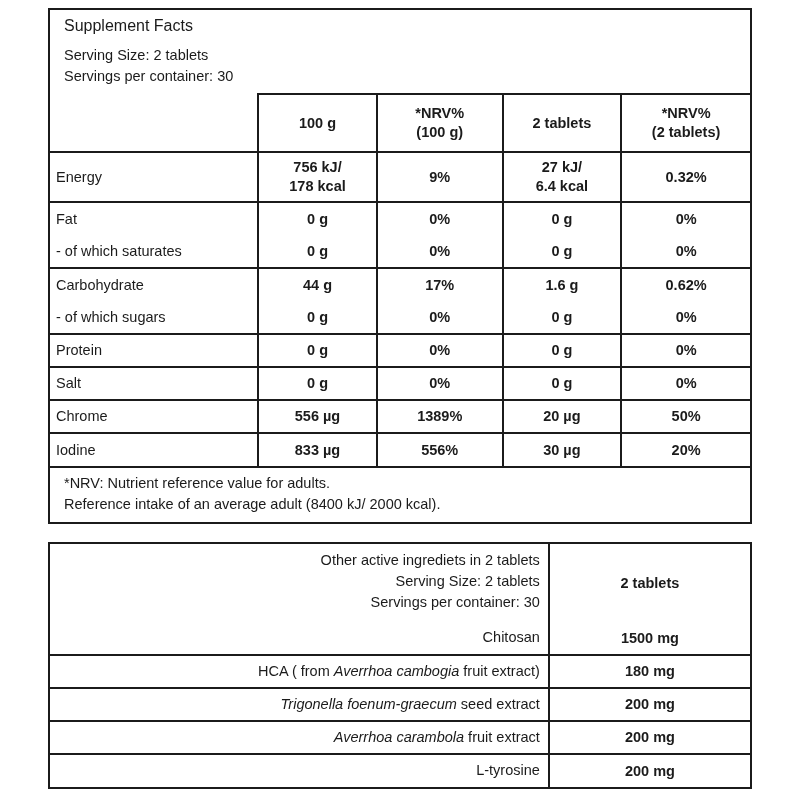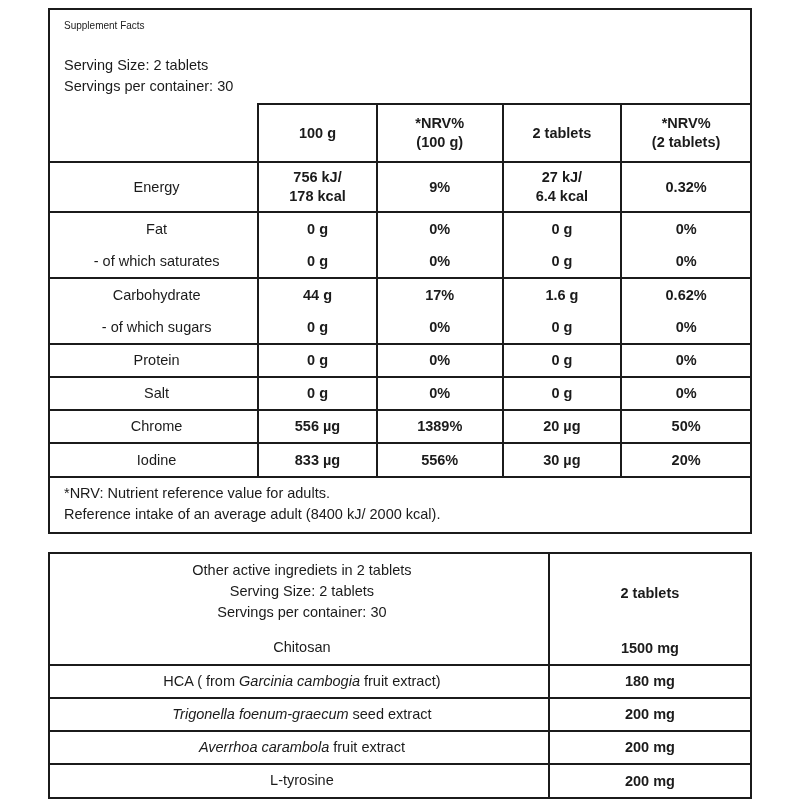--- a/index.html
+++ b/index.html
@@ -21,23 +21,23 @@
 
   
   .panel {
     border: 2px solid #1b1b1b;
     background: #fff;
   }
   .panel-head {
     padding: 6px 10px 6px 14px;
   }
   .panel-head .title {
-    font-size: 10px;
+    font-size: 16px;
     line-height: 20px;
-    margin-bottom: 19px;
+    margin-bottom: 9px;
   }
   .panel-head .sub {
     font-size: 14.5px;
     line-height: 21px;
   }
 
   table.facts {
     width: 100%;
     border-collapse: collapse;
     table-layout: fixed;
@@ -67,21 +67,21 @@
   }
   table.facts thead th.blank { border-top: none; }
 
   table.facts tbody td {
     height: 33px;
     text-align: center;
     line-height: 19px;
     font-weight: bold;
   }
   table.facts tbody td.name {
-    text-align: center;
+    text-align: left;
     padding-left: 6px;
     font-weight: normal;
   }
   table.facts tbody tr.tall td { height: 50px; }
 
   .two-line { display: block; }
   .two-line span { display: block; }
 
   .panel-foot {
     border-top: 2px solid #1b1b1b;
@@ -104,21 +104,21 @@
     border-top: 2px solid #1b1b1b;
     border-right: 2px solid #1b1b1b;
     font-size: 14.5px;
     line-height: 21px;
     vertical-align: middle;
   }
   table.other td:last-child { border-right: none; }
   table.other tr:first-child td { border-top: none; }
 
   table.other td.lbl {
-    text-align: center;
+    text-align: right;
     padding: 3px 8px 4px 14px;
   }
   table.other td.val {
     text-align: center;
     font-weight: bold;
     height: 33px;
   }
   table.other tr.head td { height: 78px; }
   table.other tr.head td.lbl { padding-top: 6px; vertical-align: top; }
   em { font-style: italic; }
@@ -267,21 +267,21 @@
           </td>
           <td class="val">2 tablets</td>
         </tr>
       </tbody>
       <tbody id="other-body">
           <tr>
             <td class="lbl">Chitosan</td>
             <td class="val">1500 mg</td>
           </tr>
           <tr>
-            <td class="lbl">HCA ( from <em>Garcinia cambogia</em> fruit extract)</td>
+            <td class="lbl">HCA ( from <em>Averrhoa cambogia</em> fruit extract)</td>
             <td class="val">180 mg</td>
           </tr>
           <tr>
             <td class="lbl"><em>Trigonella foenum-graecum</em> seed extract</td>
             <td class="val">200 mg</td>
           </tr>
           <tr>
             <td class="lbl"><em>Averrhoa carambola</em> fruit extract</td>
             <td class="val">200 mg</td>
           </tr>

